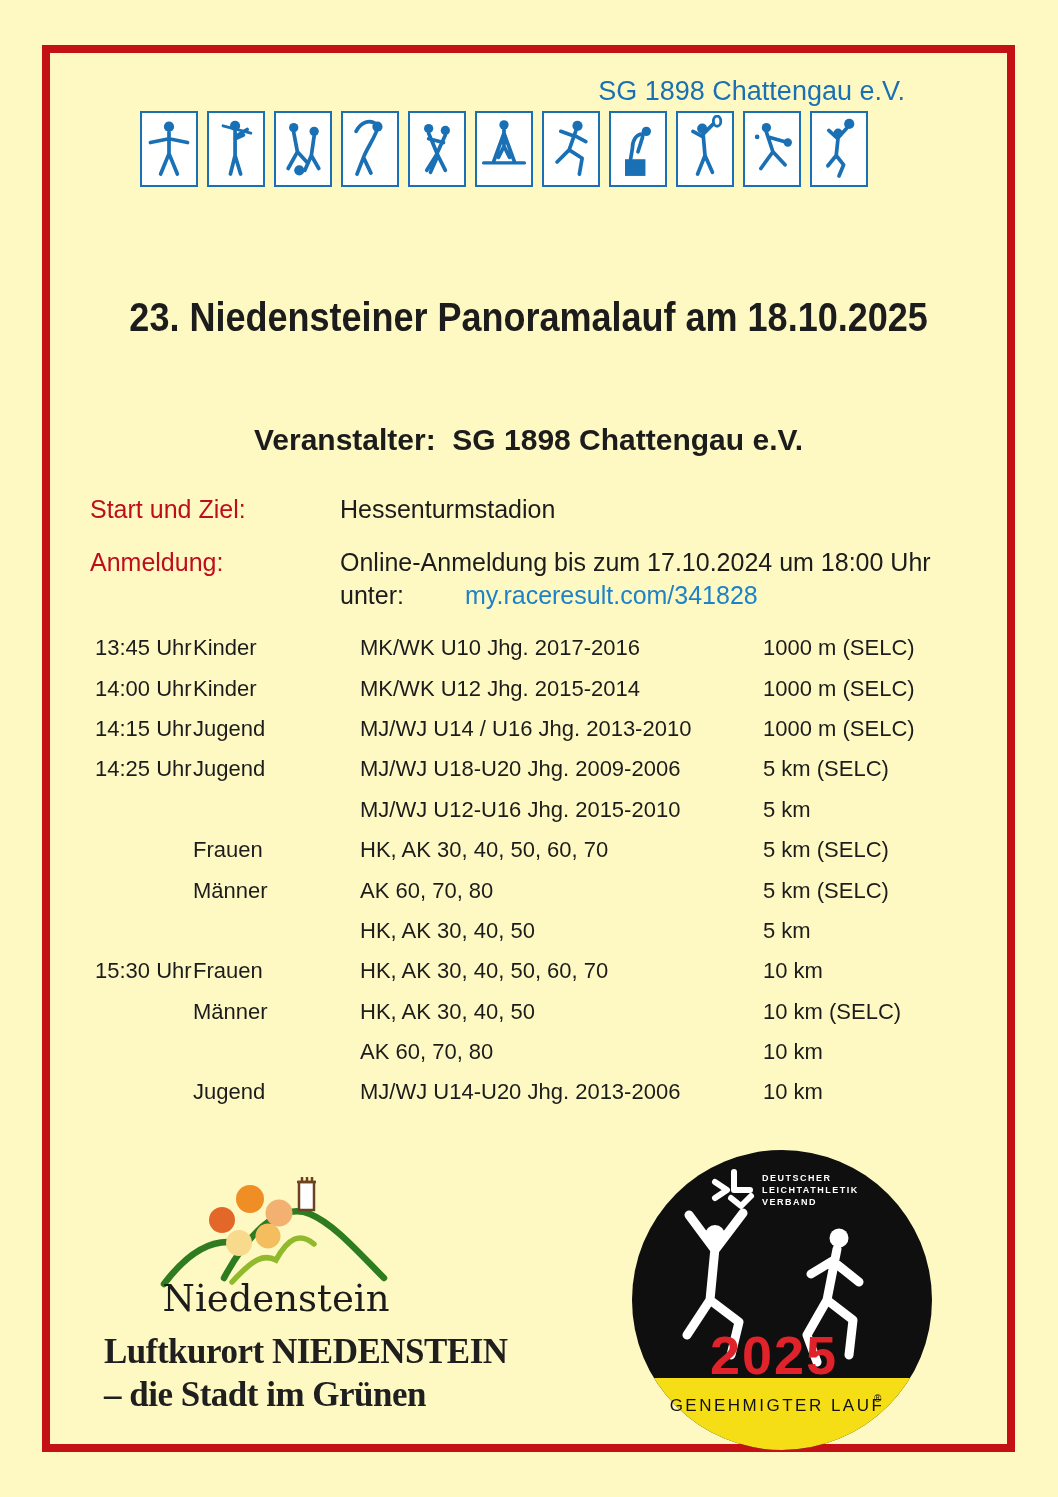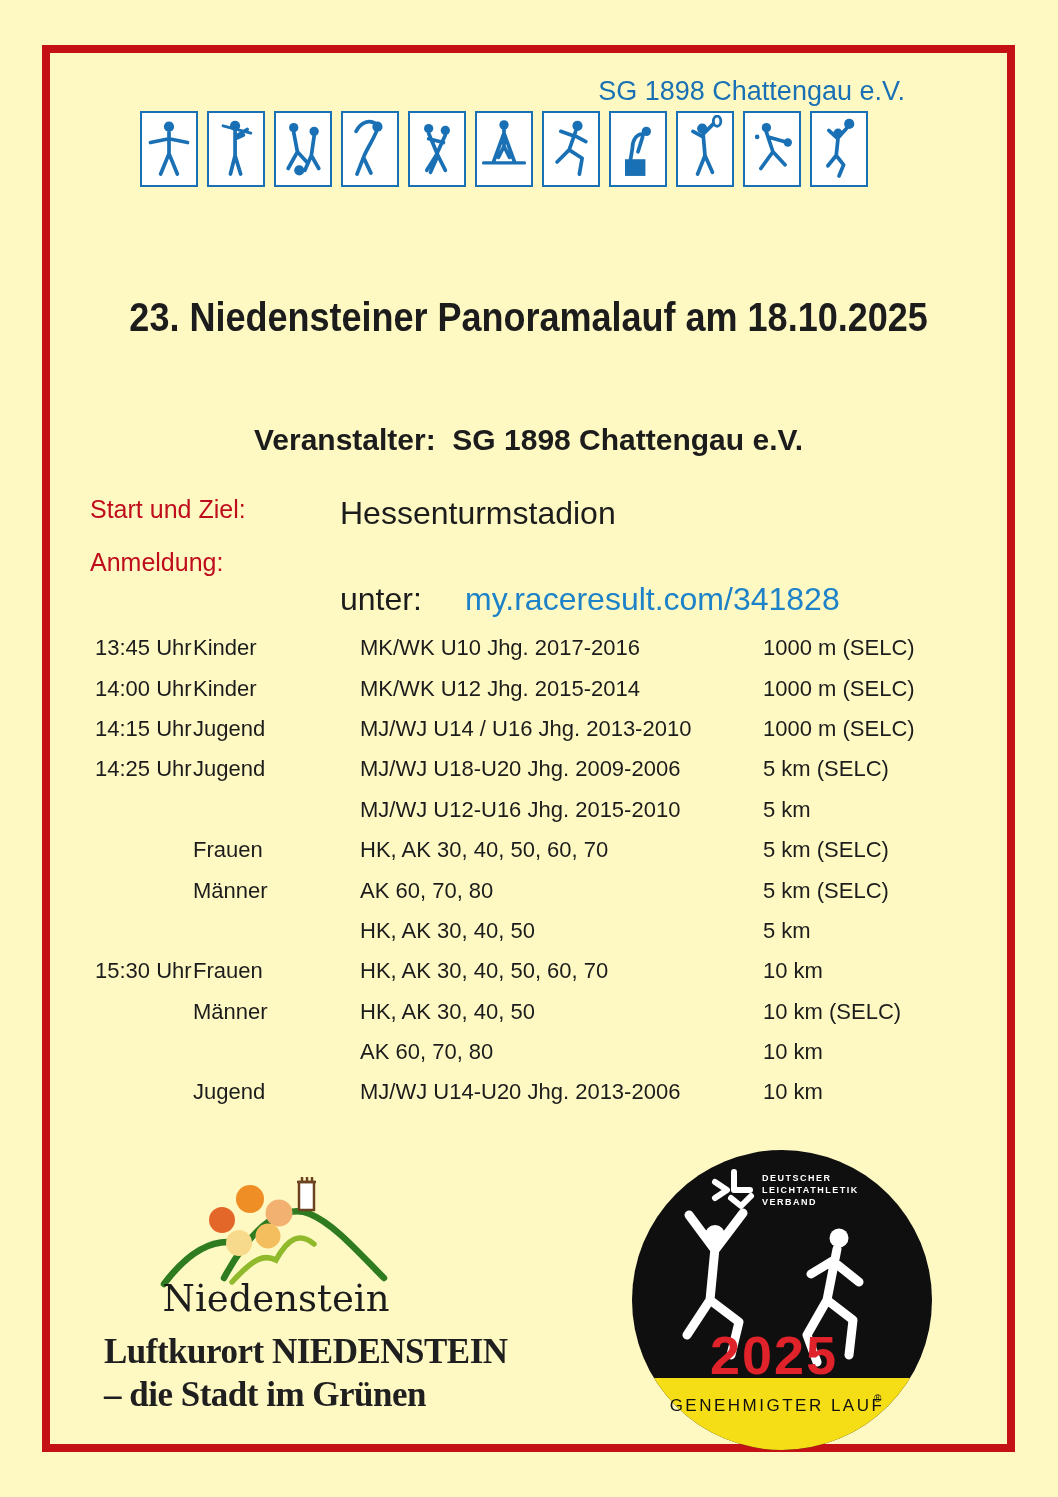--- a/index.html
+++ b/index.html
@@ -27,21 +27,21 @@
   .slogan{position:absolute;left:42px;top:192px;width:973px;text-align:center;
     font-size:51px;font-style:italic;font-weight:bold;letter-spacing:1px;
     color:var(--blue);font-family:"DejaVu Sans",sans-serif;}
   .title,.subtitle,.organizer{position:absolute;left:42px;width:973px;text-align:center;
     font-weight:bold;white-space:nowrap;}
   .title{top:295px;font-size:40px;}
   .subtitle{top:352px;font-size:37px;}
   .organizer{top:423px;font-size:30px;}
   .squeeze{display:inline-block;transform:scaleX(0.9);transform-origin:center;}
   .info-label{position:absolute;left:90px;font-size:25px;font-weight:normal;color:var(--red);}
-  .info-value{position:absolute;left:340px;font-size:32px;color:#1c1c1c;}
+  .info-value{position:absolute;left:340px;font-size:25px;color:#1c1c1c;}
   .reg-link{color:var(--link);text-decoration:none;}
   .schedule{position:absolute;left:95px;top:628px;width:860px;}
   .sched-row{display:grid;grid-template-columns:98px 167px 403px 1fr;height:40.4px;
     align-items:center;font-size:22px;color:#1c1c1c;}
   .footer-logo{position:absolute;left:158px;top:1166px;width:240px;height:158px;}
   .tagline{position:absolute;left:104px;top:1330px;font-size:35px;font-weight:bold;
     line-height:43px;color:#1f1f1f;font-family:Liberation Serif, serif;letter-spacing:-0.5px;}
   .badge{position:absolute;left:627px;top:1150px;width:310px;height:300px;}
 </style>
 </head>
@@ -135,20 +135,21 @@
 
   <div class="title"><span class="squeeze">23. Niedensteiner Panoramalauf am 18.10.2025</span></div>
   <div class="organizer">
     <span>Veranstalter:</span>&nbsp;&nbsp;<span>SG 1898 Chattengau e.V.</span>
   </div>
 
   <div class="info-label" style="top:495px">Start und Ziel:</div>
   <div class="info-value" style="top:495px">Hessenturmstadion</div>
 
   <div class="info-label" style="top:548px">Anmeldung:</div>
+  <div class="info-value" style="top:548px">Online-Anmeldung bis zum 17.10.2024 um 18:00 Uhr</div>
   <div class="info-value" style="top:581px">unter:</div>
   <div class="info-value" style="top:581px;left:465px"><a href="#" class="reg-link">my.raceresult.com/341828</a></div>
 
   <div class="schedule">
       <div class="sched-row">
         <div>13:45 Uhr</div>
         <div>Kinder</div>
         <div>MK/WK U10 Jhg. 2017-2016</div>
         <div>1000 m (SELC)</div>
       </div>

